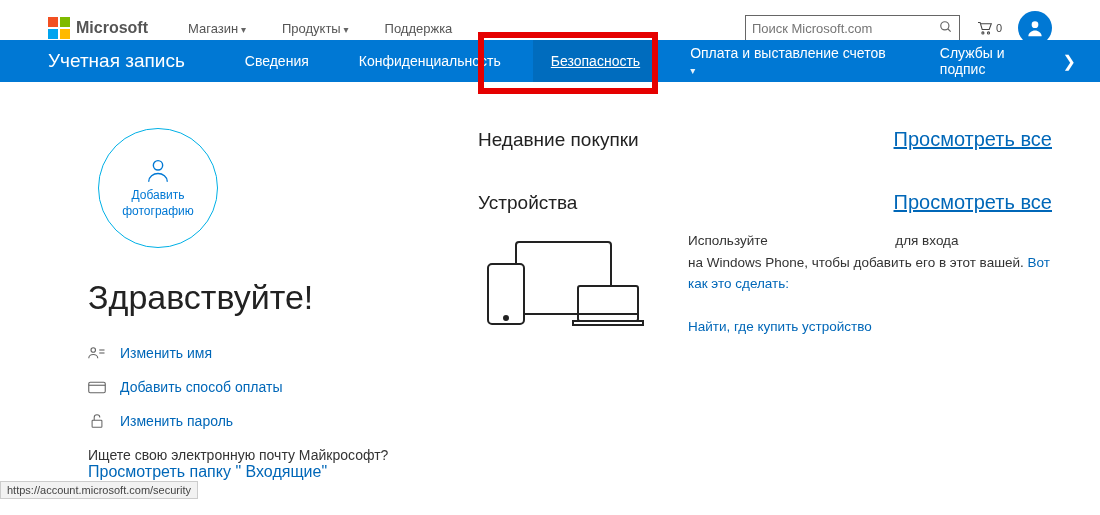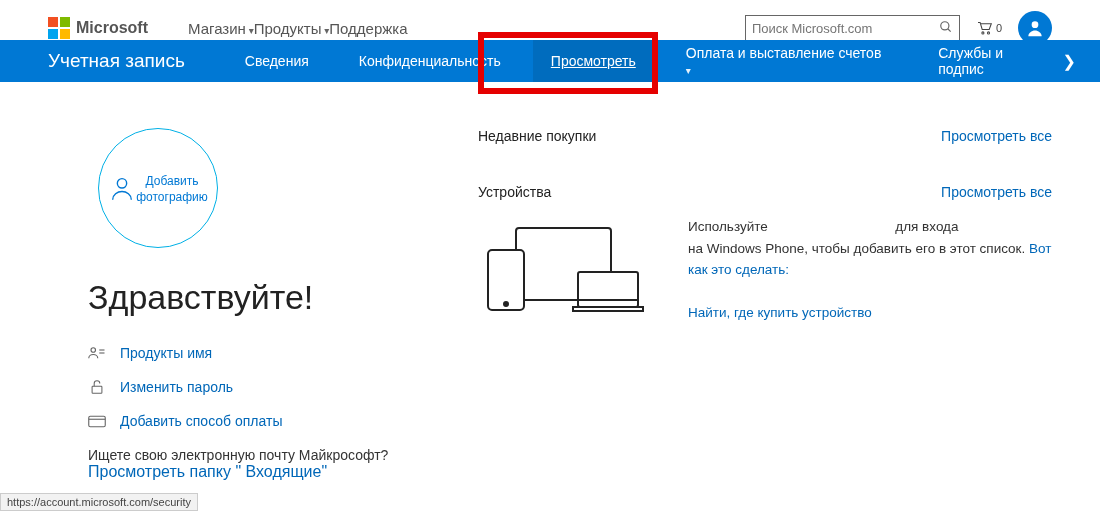--- a/index.html
+++ b/index.html
@@ -8,21 +8,21 @@
 
     
     .top-header { height: 40px; display: flex; align-items: center; padding: 16px 48px 0 48px; }
     .ms-logo { display: flex; align-items: center; gap: 6px; margin-right: 40px; }
     .ms-logo-squares { width: 22px; height: 22px; display: grid; grid-template-columns: 1fr 1fr; grid-template-rows: 1fr 1fr; gap: 2px; }
     .ms-logo-squares span:nth-child(1) { background: #f25022; }
     .ms-logo-squares span:nth-child(2) { background: #7fba00; }
     .ms-logo-squares span:nth-child(3) { background: #00a4ef; }
     .ms-logo-squares span:nth-child(4) { background: #ffb900; }
     .ms-logo-text { font-size: 16px; font-weight: 600; color: #555; }
-    .top-nav { display: flex; font-size: 15px; color: #555; }
+    .top-nav { display: flex; gap: 36px; font-size: 13px; color: #555; }
     .top-nav a { color: #555; }
     .top-right { margin-left: auto; display: flex; align-items: center; gap: 16px; }
     .search-box { width: 215px; height: 26px; border: 1px solid #666; display: flex; align-items: center; padding: 0 6px; }
     .search-box input { border: none; outline: none; font-size: 13px; width: 100%; color: #666; }
     .search-icon { color: #666; font-size: 14px; }
     .cart { display: flex; align-items: center; gap: 2px; color: #444; font-size: 11px; }
     .avatar-circle { width: 34px; height: 34px; border-radius: 50%; background: #0078d4; display: flex; align-items: center; justify-content: center; }
 
     
     .blue-bar { height: 42px; background: #0078d4; display: flex; align-items: center; padding: 0 48px; color: #fff; position: relative; }
@@ -32,45 +32,45 @@
     .blue-nav-item { position: relative; }
     .blue-nav-item.active { text-decoration: underline; }
     .highlight-box { position: absolute; top: -8px; left: 478px; width: 180px; height: 62px; border: 6px solid #e50000; pointer-events: none; z-index:10;}
     .active-bg { background: #006cbe; display: inline-block; padding: 13px 18px; margin: -13px -18px; }
     .chevron-right { position: absolute; right: 24px; color: #fff; font-size: 16px; }
     .dropdown-caret::after { content: " ▾"; font-size: 10px; opacity: 0.9; }
 
     
     .content { display: flex; padding: 46px 48px 0 88px; gap: 0; }
     .left-col { width: 320px; }
-    .photo-circle { width: 120px; height: 120px; border: 1px solid #00b0e6; border-radius: 50%; display: flex; flex-direction: row; align-items: center; justify-content: center; color: #0078d4; margin-left: 10px; margin-bottom: 30px; }
+    .photo-circle { width: 120px; height: 120px; border: 1px solid #00b0e6; border-radius: 50%; display: flex; flex-direction: column; align-items: center; justify-content: center; color: #0078d4; margin-left: 10px; margin-bottom: 30px; }
     .photo-circle-text { font-size: 12px; text-align: center; line-height: 1.3; margin-top: 4px; }
     .greeting { font-size: 34px; font-weight: 300; color: #222; margin-bottom: 28px; }
     .action-row { display: flex; align-items: center; gap: 14px; margin-bottom: 18px; font-size: 14px; }
     .action-row a { color: #0067b8; }
     .action-icon { color: #666; width: 18px; display: flex; justify-content: center; }
     .email-prompt { font-size: 14px; color: #333; margin-top: 8px; }
     .email-link { color: #0067b8; }
 
     .right-col { flex: 1; padding-left: 70px; }
     .section { margin-bottom: 40px; }
     .section-header { display: flex; justify-content: space-between; align-items: baseline; margin-bottom: 16px; }
-    .section-title { font-size: 14px; font-weight: 400; color: #222; text-align: center; }
-    .view-all { color: #0067b8; font-size: 14px; }
+    .section-title { font-size: 19px; font-weight: 400; color: #222; text-align: center; }
+    .view-all { color: #0067b8; font-size: 20px; text-decoration: underline; }
     .section-body { font-size: 14px; color: #333; line-height: 1.5; }
     .updown { display: inline-flex; flex-direction: column; font-size: 7px; line-height: 7px; border: 1px solid #888; margin-left: 4px; vertical-align: middle; }
     .updown span { padding: 0 2px; }
 
     .devices-row { display: flex; gap: 40px; align-items: center; }
     .devices-icon { width: 170px; height: 100px; }
     .devices-text { font-size: 13.5px; color: #333; line-height: 1.6; flex: 1; }
     .link-inline { color: #0067b8; }
 
     
-    .status-bar { position: absolute; bottom: 4px; left: 0; font-size: 11px; color: #444; background: #f2f2f2; border: 1px solid #ccc; padding: 2px 6px; }
+    .status-bar { position: absolute; bottom: 16px; left: 0; font-size: 11px; color: #444; background: #f2f2f2; border: 1px solid #ccc; padding: 2px 6px; }
   </style>
 </head>
 <body>
 
 <div class="top-header">
   <div class="ms-logo">
     <div class="ms-logo-squares">
       <span></span>
         <span></span>
         <span></span>
@@ -108,21 +108,21 @@
         </svg>
     </div>
   </div>
 </div>
 
 <div class="blue-bar">
   <div class="account-title">Учетная запись</div>
   <div class="blue-nav">
     <a href="#" class="blue-nav-item">Сведения</a>
     <a href="#" class="blue-nav-item">Конфиденциальность</a>
-    <span class="active-bg"><a href="#" class="blue-nav-item active">Просмотреть</a></span>
+    <span class="active-bg"><a href="#" class="blue-nav-item active">Безопасность</a></span>
     <a href="#" class="blue-nav-item dropdown-caret">Оплата и выставление счетов</a>
     <a href="#" class="blue-nav-item">Службы и подпис</a>
   </div>
   <span class="chevron-right">❯</span>
   <div class="highlight-box"></div>
 </div>
 
 <div class="content">
   <div class="left-col">
     <div class="photo-circle">
@@ -139,39 +139,39 @@
 
     <div class="action-row">
       <span class="action-icon">
         <svg width="18" height="14" viewBox="0 0 24 18" fill="none" stroke="#666" stroke-width="1.5">
             <circle cx="7" cy="5" r="3"></circle>
             <path d="M1 16c0-3 3-5 6-5s6 2 6 5"></path>
             <line x1="15" y1="5" x2="22" y2="5"></line>
             <line x1="15" y1="9" x2="22" y2="9"></line>
           </svg>
       </span>
-      <a href="#">Продукты имя</a>
+      <a href="#">Изменить имя</a>
+    </div>
+    <div class="action-row">
+      <span class="action-icon">
+        <svg width="18" height="13" viewBox="0 0 24 16" fill="none" stroke="#666" stroke-width="1.5">
+            <rect x="1" y="1" width="22" height="14" rx="2"></rect>
+            <line x1="1" y1="5" x2="23" y2="5"></line>
+          </svg>
+      </span>
+      <a href="#">Добавить способ оплаты</a>
     </div>
     <div class="action-row">
       <span class="action-icon">
         <svg width="14" height="16" viewBox="0 0 20 22" fill="none" stroke="#666" stroke-width="1.5">
             <rect x="3" y="10" width="14" height="10" rx="1"></rect>
             <path d="M6 10V6a4 4 0 0 1 8 0"></path>
           </svg>
       </span>
       <a href="#">Изменить пароль</a>
-    </div>
-    <div class="action-row">
-      <span class="action-icon">
-        <svg width="18" height="13" viewBox="0 0 24 16" fill="none" stroke="#666" stroke-width="1.5">
-            <rect x="1" y="1" width="22" height="14" rx="2"></rect>
-            <line x1="1" y1="5" x2="23" y2="5"></line>
-          </svg>
-      </span>
-      <a href="#">Добавить способ оплаты</a>
     </div>
 
     <div class="email-prompt">Ищете свою электронную почту Майкрософт?</div>
     <a href="#" class="email-link">Просмотреть папку " Входящие"</a>
   </div>
 
   <div class="right-col">
     <div class="section">
       <div class="section-header">
         <div class="section-title">Недавние покупки</div>
@@ -192,21 +192,21 @@
             <circle cx="28" cy="84" r="2" fill="#222"></circle>
             <rect x="100" y="52" width="60" height="35" rx="2" fill="#fff"></rect>
             <line x1="100" y1="80" x2="160" y2="80"></line>
             <rect x="95" y="87" width="70" height="4"></rect>
           </svg>
         </div>
         <div class="devices-text">
           <span>Используйте</span>
           <span style="display:inline-block; width:120px;"></span>
           <span>для входа</span><br>
-          <span>на Windows Phone, чтобы добавить его в этот список.</span>
+          <span>на Windows Phone, чтобы добавить его в этот вашей.</span>
           <a href="#" class="link-inline">Вот как это сделать:</a>
           <br><br>
           <a href="#" class="link-inline">Найти, где купить устройство</a>
         </div>
       </div>
     </div>
   </div>
 </div>
 
 <div class="status-bar">https://account.microsoft.com/security</div>

